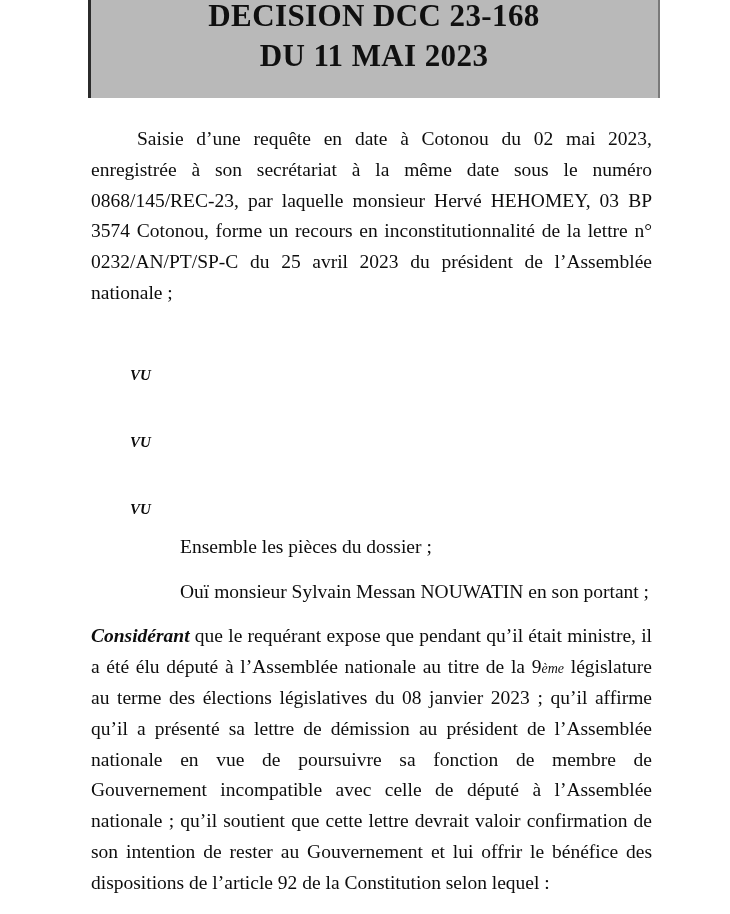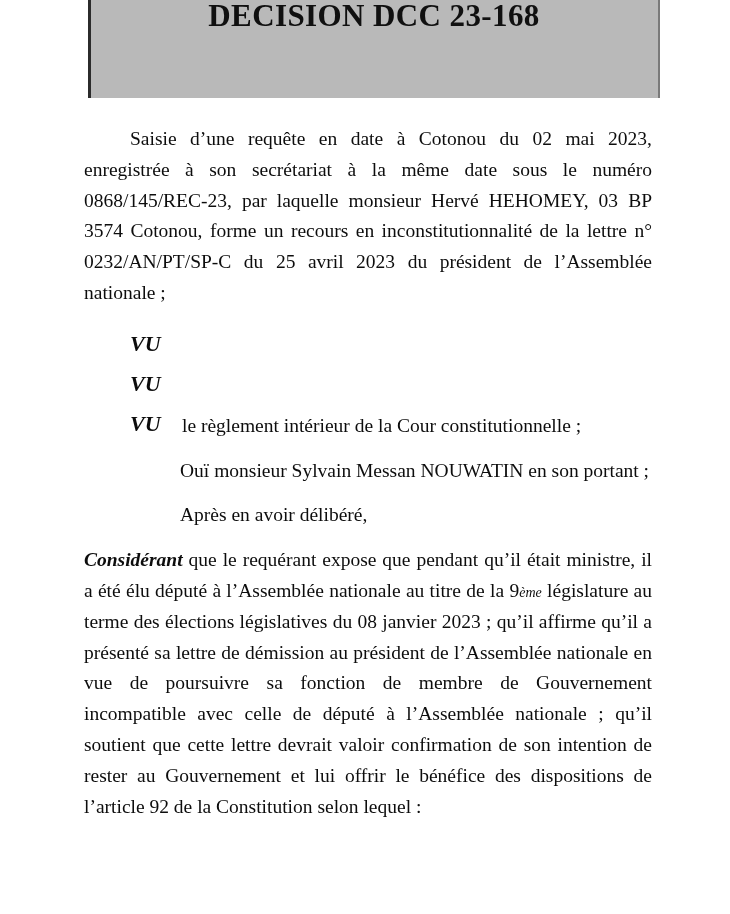--- a/index.html
+++ b/index.html
@@ -60,44 +60,45 @@
     font-style: italic;
     font-weight: bold;
     font-size: 21px;
     margin: 0 0 16px 48px;
     letter-spacing: 0.2px;
   }
   p.para {
     font-size: 19.5px;
     line-height: 1.58;
     text-align: justify;
-    margin: 0 0 14px 4px;
+    margin: 0 0 14px 11px;
     text-indent: 0;
     -webkit-hyphens: none;
     hyphens: none;
   }
   p.para.indent-first {
     text-indent: 46px;
   }
   .vu-block {
     margin: 22px 0 0 0;
   }
   .vu-row {
     display: flex;
     align-items: flex-start;
     margin-bottom: 14px;
   }
   .vu-label {
     flex: 0 0 auto;
     width: 48px;
     font-style: italic;
     font-weight: bold;
-    font-size: 22px;
+    font-size: 15px;
     padding-left: 50px;
     box-sizing: content-box;
+    margin-top: 36px;
   }
   .vu-text {
     flex: 1 1 auto;
     font-size: 19.5px;
     line-height: 1.58;
     text-align: justify;
     padding-left: 4px;
   }
   .plain-row {
     margin: 0 0 14px 100px;
@@ -119,43 +120,43 @@
   }
 </style>
 </head>
 <body>
 
 <div class="page">
 
   <div class="header-band"></div>
   <div class="header-text">
     <span class="l1">DECISION DCC 23-168</span>
+    <span class="l2">DU 11 MAI 2023</span>
   </div>
 
   <div class="body-wrap">
 
 
     <p class="para indent-first">Saisie d’une requête en date à Cotonou du 02 mai 2023, enregistrée à son secrétariat à la même date sous le numéro 0868/145/REC-23, par laquelle monsieur Hervé HEHOMEY, 03 BP 3574 Cotonou, forme un recours en inconstitutionnalité de la lettre n° 0232/AN/PT/SP-C du 25 avril 2023 du président de l’Assemblée nationale ;</p>
 
     <div class="vu-block">
 
       <div class="vu-row">
         <div class="vu-label">VU</div>
       </div>
 
       <div class="vu-row">
         <div class="vu-label">VU</div>
       </div>
 
       <div class="vu-row">
         <div class="vu-label">VU</div>
-        <div class="vu-text">le règlement intérieur de la Cour constitutionnelle ;</div>
       </div>
 
+      <div class="plain-row">Ensemble les pièces du dossier ;</div>
       <div class="plain-row">Ouï monsieur Sylvain Messan NOUWATIN en son portant ;</div>
-      <div class="plain-row">Après en avoir délibéré,</div>
 
     </div>
 
     <p class="para considerant-block"><span class="considerant-lead">Considérant</span><span> que le requérant expose que pendant qu’il était ministre, il a été élu député à l’Assemblée nationale au titre de la 9</span><span class="ord-inline">ème</span><span> législature au terme des élections législatives du 08 janvier 2023 ; qu’il affirme qu’il a présenté sa lettre de démission au président de l’Assemblée nationale en vue de poursuivre sa fonction de membre de Gouvernement incompatible avec celle de député à l’Assemblée nationale ; qu’il soutient que cette lettre devrait valoir confirmation de son intention de rester au Gouvernement et lui offrir le bénéfice des dispositions de l’article 92 de la Constitution selon lequel : </span></p>
 
   </div>
 </div>
 
 </body></html>

